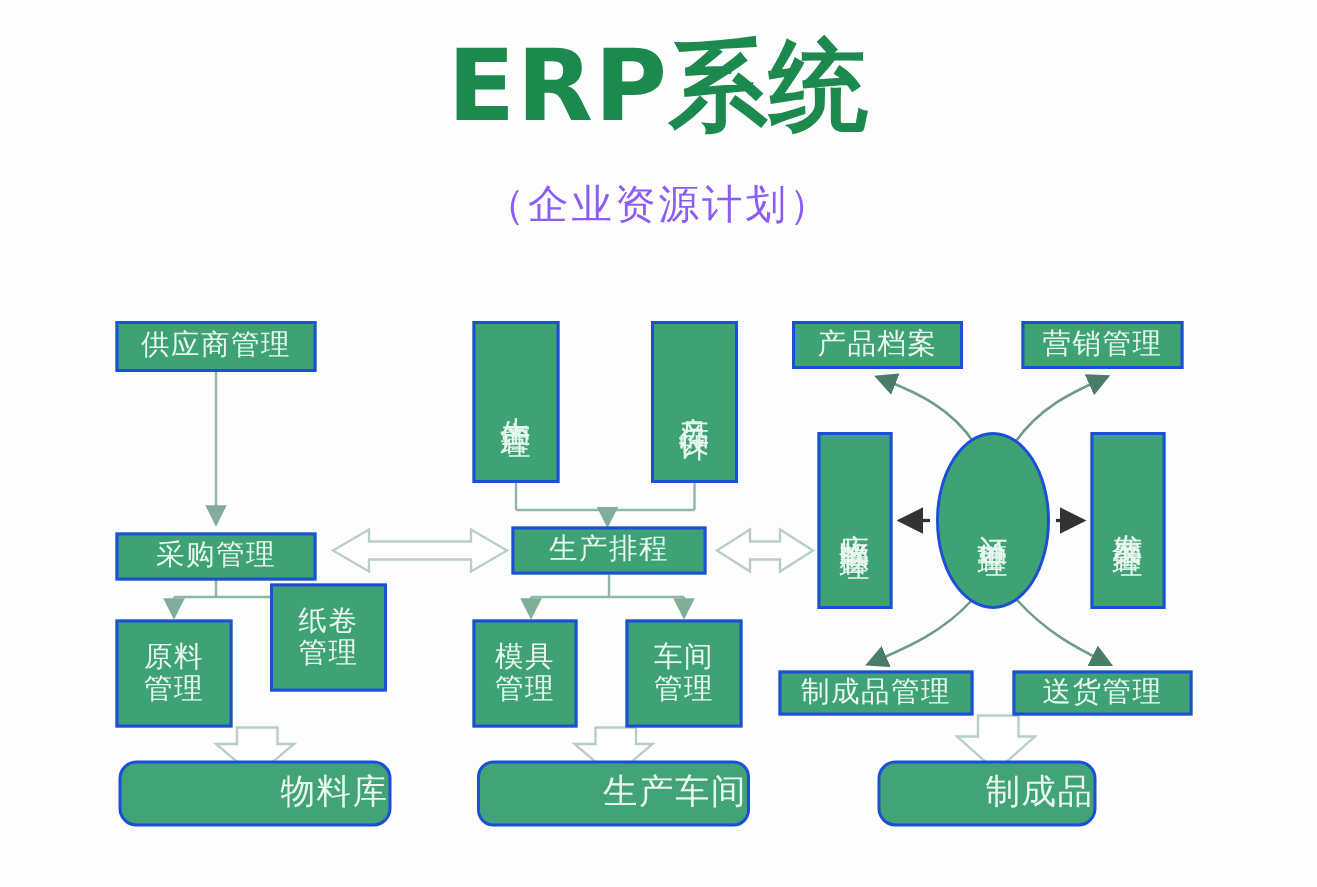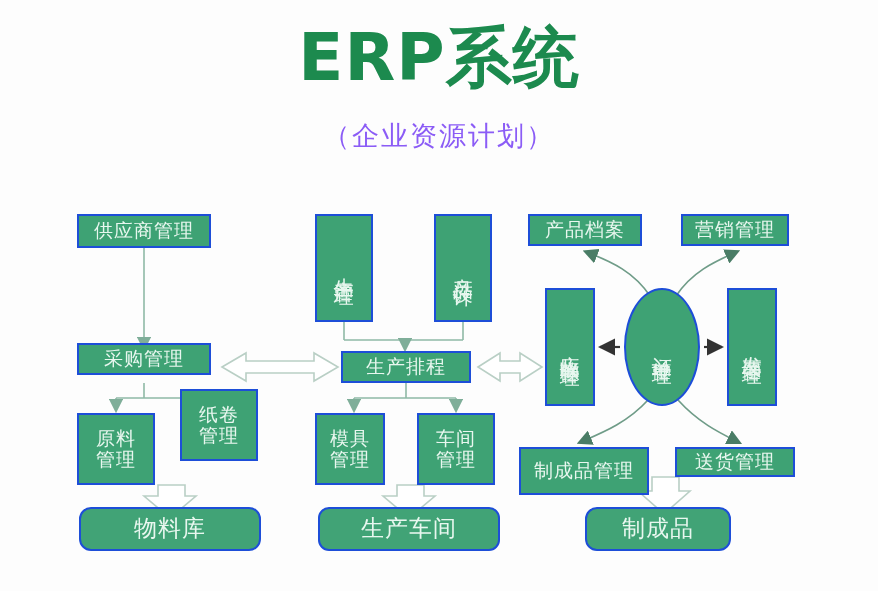--- a/index.html
+++ b/index.html
@@ -54,20 +54,21 @@
     text-align: center;
     line-height: 1.12;
     letter-spacing: 1px;
     font-size: 19px;
     border: 2px solid #1d4ed8;
   }
   .node.rounded {
     border-radius: 12px;
     font-size: 23px;
     background: #41a376;
+    justify-content: flex-end;
   }
   .node.ellipse {
     border-radius: 50%;
     background: #3ea274;
   }
   .node.vert {
     writing-mode: vertical-rl;
     text-orientation: upright;
     letter-spacing: 3px;
     font-size: 20px;
@@ -164,21 +165,21 @@
     </g>
     <g>
       <path d="M704,347 L722,347" stroke="#333333" stroke-width="2.2" fill="none" marker-end="url(#darkHead)"></path>
     </g>
   </svg>
 
   <div id="nodes">
       <div class="node" style="left: 77px; top: 214px; width: 134px; height: 34px;">
         <span class="lbl">供应商管理</span>
       </div>
-      <div class="node" style="left: 77px; top: 343px; width: 134px; height: 32px;">
+      <div class="node" style="left: 77px; top: 355px; width: 134px; height: 32px;">
         <span class="lbl">采购管理</span>
       </div>
       <div class="node" style="left: 77px; top: 413px; width: 78px; height: 72px;">
         <span class="lbl">原料
 管理</span>
       </div>
       <div class="node" style="left: 180px; top: 389px; width: 78px; height: 72px;">
         <span class="lbl">纸卷
 管理</span>
       </div>
@@ -213,21 +214,21 @@
       </div>
       <div class="node vert" style="left: 545px; top: 288px; width: 50px; height: 118px;">
         <span class="lbl">应收款管理</span>
       </div>
       <div class="node ellipse vert" style="left: 624px; top: 288px; width: 76px; height: 118px;">
         <span class="lbl">订单管理</span>
       </div>
       <div class="node vert" style="left: 727px; top: 288px; width: 50px; height: 118px;">
         <span class="lbl">发票管理</span>
       </div>
-      <div class="node" style="left: 519px; top: 447px; width: 130px; height: 48px;">
+      <div class="node" style="left: 519px; top: 447px; width: 130px; height: 30px;">
         <span class="lbl">制成品管理</span>
       </div>
       <div class="node" style="left: 675px; top: 447px; width: 120px; height: 30px;">
         <span class="lbl">送货管理</span>
       </div>
       <div class="node rounded" style="left: 585px; top: 507px; width: 146px; height: 44px;">
         <span class="lbl">制成品</span>
       </div>
     </div>
 

